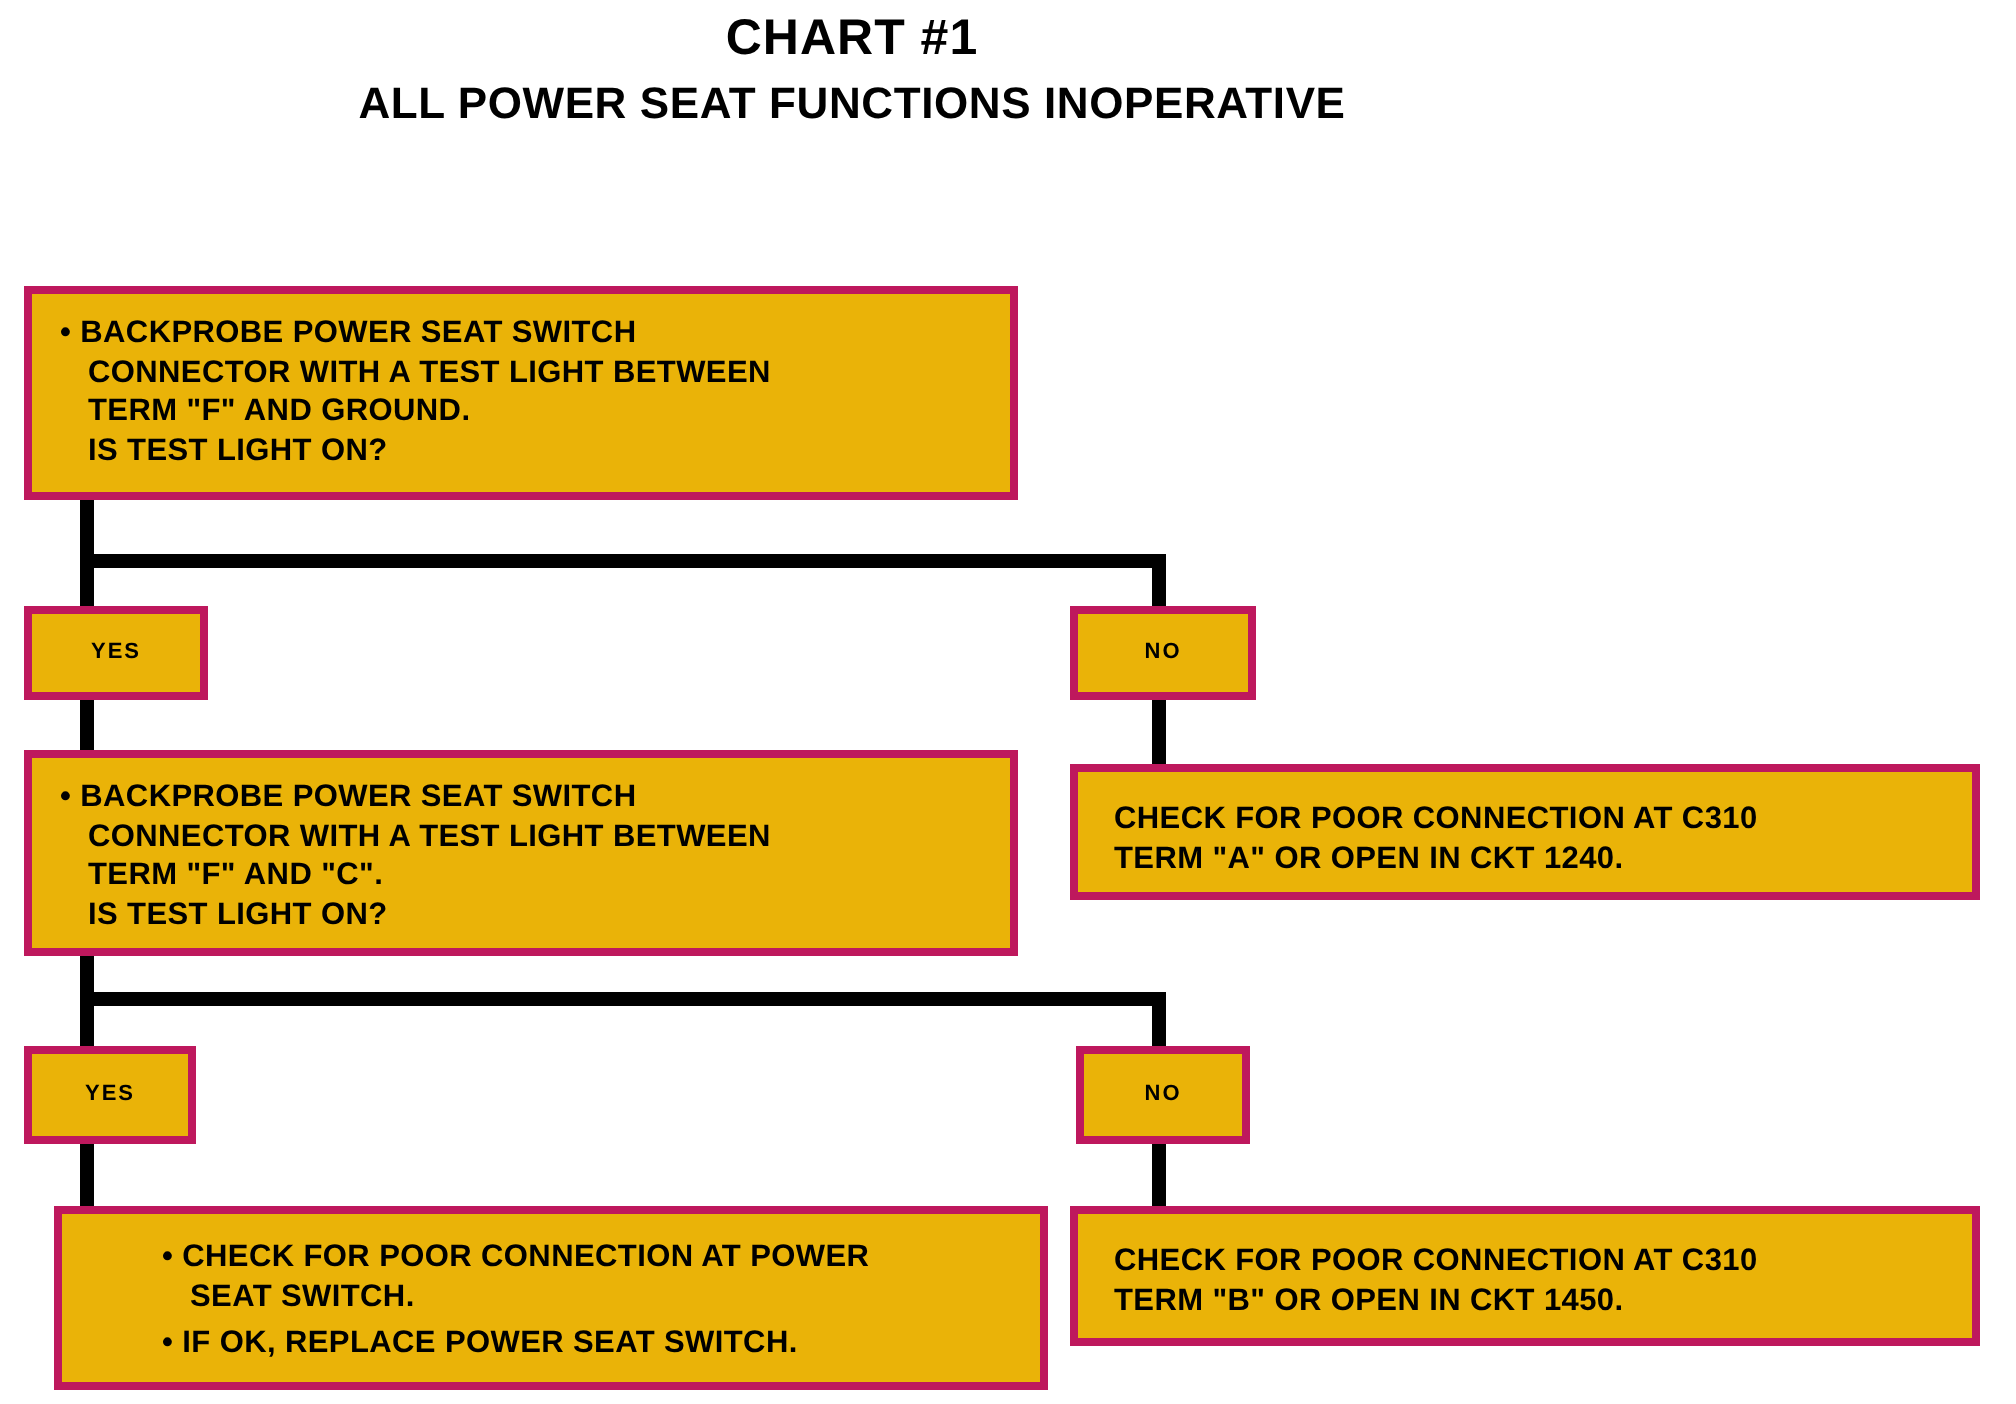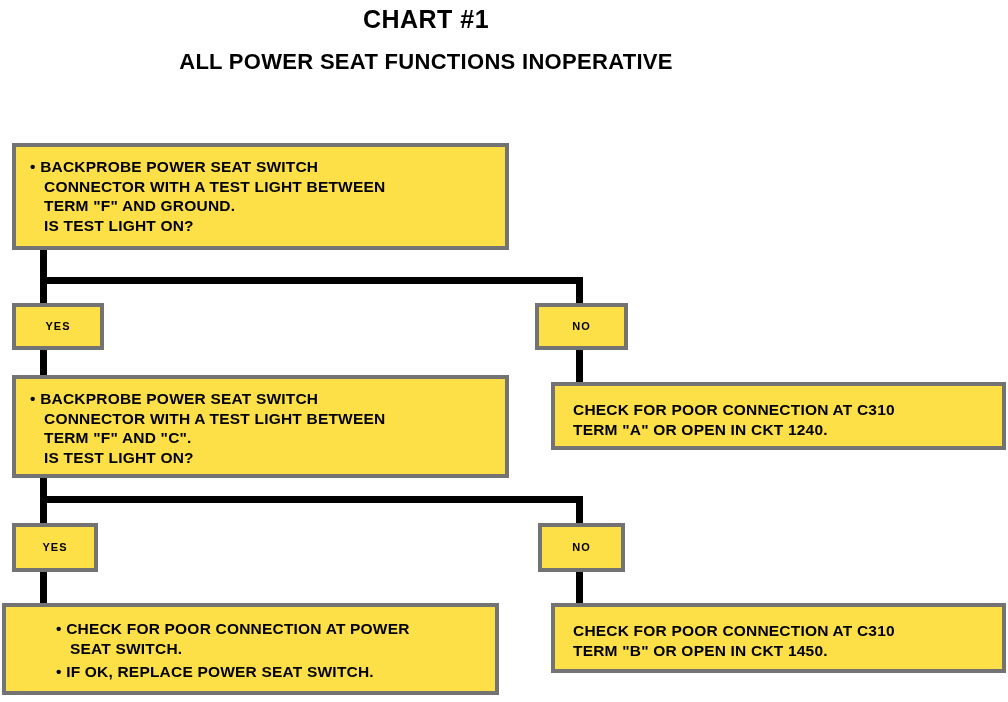--- a/index.html
+++ b/index.html
@@ -33,29 +33,29 @@
     letter-spacing: 0.5px;
     line-height: 30px;
     display: block;
   }
   .title-sub {
     font-size: 22px;
     font-weight: bold;
     letter-spacing: 0.3px;
     line-height: 28px;
     display: block;
-    margin-top: 14px;
+    margin-top: 4px;
   }
 
   
   .node {
     position: absolute;
     box-sizing: border-box;
-    background: #fde047;
-    border: 4px solid #737373;
+    background: #eab308;
+    border: 4px solid #be185d;
     z-index: 3;
   }
   .node-text {
     display: block;
     font-size: 15.5px;
     font-weight: bold;
     line-height: 19.5px;
     letter-spacing: 0.2px;
     white-space: pre-line;
   }
@@ -68,21 +68,20 @@
     padding-left: 18px;
     text-indent: -14px;
   }
   .stmt .node-text + .node-text {
     margin-top: 4px;
   }
 
   
   .result {
     padding: 14px 10px 12px 18px;
-    margin-left: 16px;
   }
 
   
   .branch {
     display: flex;
     align-items: center;
     justify-content: center;
     border-width: 4px;
   }
   .branch .node-text {
@@ -154,21 +153,21 @@
   </div>
 
   <div class="node branch" style="left:12px; top:523px; width:86px; height:49px;">
     <span class="node-text">YES</span>
   </div>
 
   <div class="node branch" style="left:538px; top:523px; width:87px; height:49px;">
     <span class="node-text">NO</span>
   </div>
 
-  <div class="node stmt" style="left:2px; top:603px; width:497px; height:92px; padding-top:12px;padding-left:46px;">
+  <div class="node stmt" style="left:27px; top:603px; width:497px; height:92px; padding-top:12px;padding-left:46px;">
     <span class="node-text">• CHECK FOR POOR CONNECTION AT POWER
 SEAT SWITCH.</span>
     <span class="node-text">• IF OK, REPLACE POWER SEAT SWITCH.</span>
   </div>
 
   <div class="node result" style="left:535px; top:603px; width:455px; height:70px;">
     <span class="node-text">CHECK FOR POOR CONNECTION AT C310
 TERM "B" OR OPEN IN CKT 1450.</span>
   </div>
 

